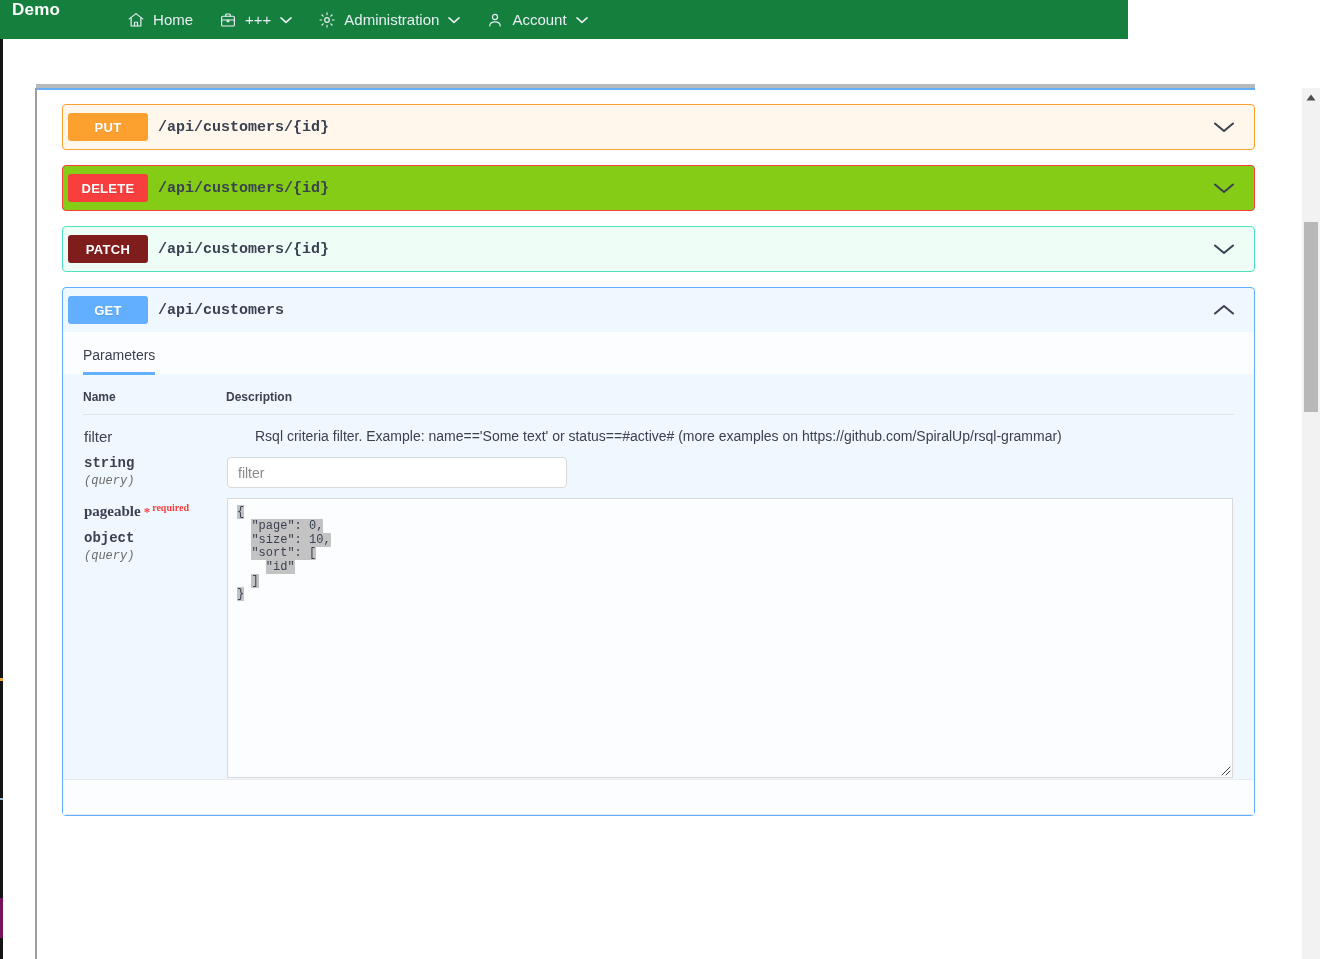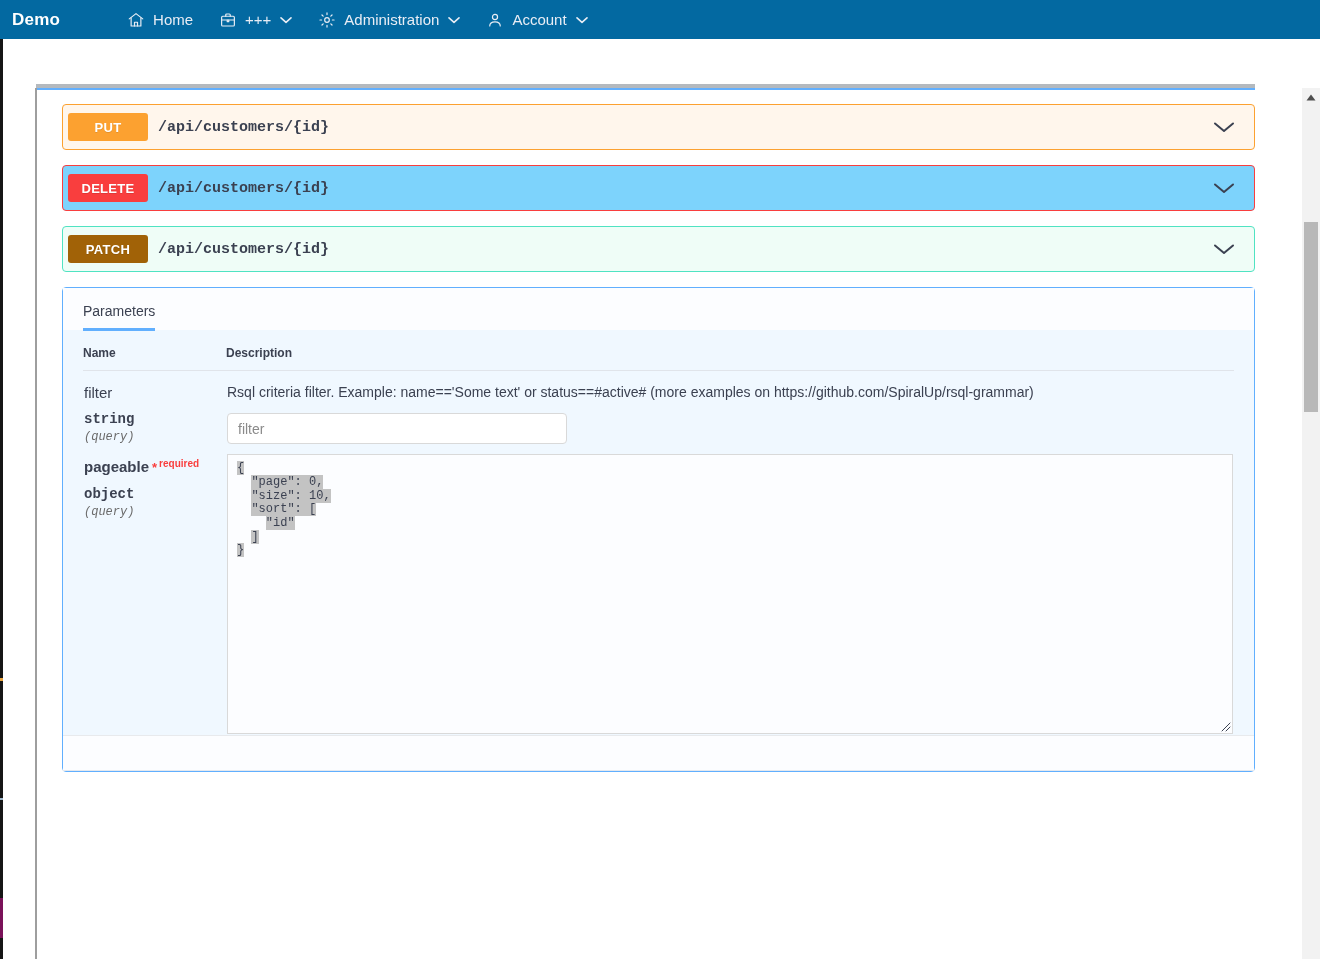--- a/index.html
+++ b/index.html
@@ -19,23 +19,23 @@
     background: #151515;
     z-index: 40;
   }
   .edge-sliver .s1 { position:absolute; left:0; top:860px; width:3px; height:40px; background:#7a1159; }
   .edge-sliver .s2 { position:absolute; left:0; top:640px; width:3px; height:3px; background:#e8a33d; }
   .edge-sliver .s3 { position:absolute; left:0; top:760px; width:3px; height:2px; background:#9fb6c9; }
 
   
   .navbar {
     position: absolute; left: 0; top: 0;
-    width: 1320px; height: 39px;
-    background: #0369a1;
-    display: flex; align-items: center;
+    width: 1128px; height: 39px;
+    background: #15803d;
+    display: flex; align-items: flex-start;
     z-index: 50;
   }
   .brand {
     color: #ffffff;
     font-weight: bold;
     font-size: 17px;
     margin-left: 12px;
     letter-spacing: 0.2px;
   }
   .nav-items { display: flex; align-items: center; margin-left: 54px; }
@@ -137,24 +137,24 @@
     margin-left: 10px;
   }
   .chev {
     margin-left: auto;
     margin-right: 14px;
     display: flex; align-items: center;
   }
 
   .op-put    { border-color: #fca130; background: #fff6ec; }
   .op-put .method    { background: #fca130; }
-  .op-delete { border-color: #f93e3e; background: #7dd3fc; }
+  .op-delete { border-color: #f93e3e; background: #84cc16; }
   .op-delete .method { background: #f93e3e; }
   .op-patch  { border-color: #50e3c2; background: #effdf7; }
-  .op-patch .method  { background: #a16207; }
+  .op-patch .method  { background: #7f1d1d; }
   .op-get    { border-color: #61affe; background: #f0f8ff; }
   .op-get .method    { background: #61affe; }
 
   
   .opblock-body { background: #f0f8ff; }
   .tabs-row {
     background: #fcfdff;
     border-bottom: none;
     padding: 14px 20px 0 20px;
     height: 42px;
@@ -178,32 +178,32 @@
     font-weight: bold;
     color: #3b4151;
     padding: 0 0 10px 0;
     border-bottom: 1px solid #e0e4ea;
   }
   .ptable th.c-name { width: 148px; }
   .ptable td { vertical-align: top; padding-top: 12px; }
   .p-name { font-size: 15px; color: #3b4151; line-height: 1.35; }
   .p-name .req-star { color: #f93e3e; font-size: 13px; margin-left: 3px; }
   .p-name .req-txt { color: #f93e3e; font-size: 10px; font-style: normal; vertical-align: top; margin-left: 2px; }
-  .p-name.bold { font-weight: bold; }
+  .p-name.bold { font-weight: bold; font-family: Liberation Serif, serif; }
   .p-type {
     font-family: "Liberation Mono", monospace;
     font-size: 14px; font-weight: bold; color: #3b4151;
     margin-top: 8px;
   }
   .p-in {
     font-family: "Liberation Mono", monospace;
     font-size: 12px; font-style: italic; color: #6b6b6b;
     margin-top: 3px;
   }
-  .p-desc { font-size: 14px; color: #3b4151; line-height: 1.3; }
+  .p-desc { font-size: 14px; color: #3b4151; line-height: 1.3; margin-left: 28px; }
   .p-input {
     margin-top: 12px;
     width: 340px; height: 31px;
     border: 1px solid #d9d9d9;
     border-radius: 4px;
     background: #fff;
     padding: 0 10px;
     font-size: 14px;
     color: #3b4151;
     font-family: "Liberation Sans", sans-serif;
@@ -382,20 +382,29 @@
       <div class="oppath">/api/customers/{id}</div>
       <div class="chev">
         <svg width="22" height="14" viewBox="0 0 22 14" fill="none" stroke="#3b4151" stroke-width="2" stroke-linecap="round" stroke-linejoin="round">
             <path d="M2 3.5 11 11l9-7.5"></path>
           </svg>
       </div>
     </div>
   </div>
 
   <div class="opblock op-get">
+    <div class="opblock-summary">
+      <div class="method">GET</div>
+      <div class="oppath">/api/customers</div>
+      <div class="chev">
+        <svg width="22" height="14" viewBox="0 0 22 14" fill="none" stroke="#3b4151" stroke-width="2" stroke-linecap="round" stroke-linejoin="round">
+            <path d="M2 10.5 11 3l9 7.5"></path>
+          </svg>
+      </div>
+    </div>
 
     <div class="opblock-body">
 
       <div class="tabs-row">
         <div class="tab active">Parameters</div>
       </div>
 
       <div class="params-wrap">
         <table class="ptable">
           <thead>

